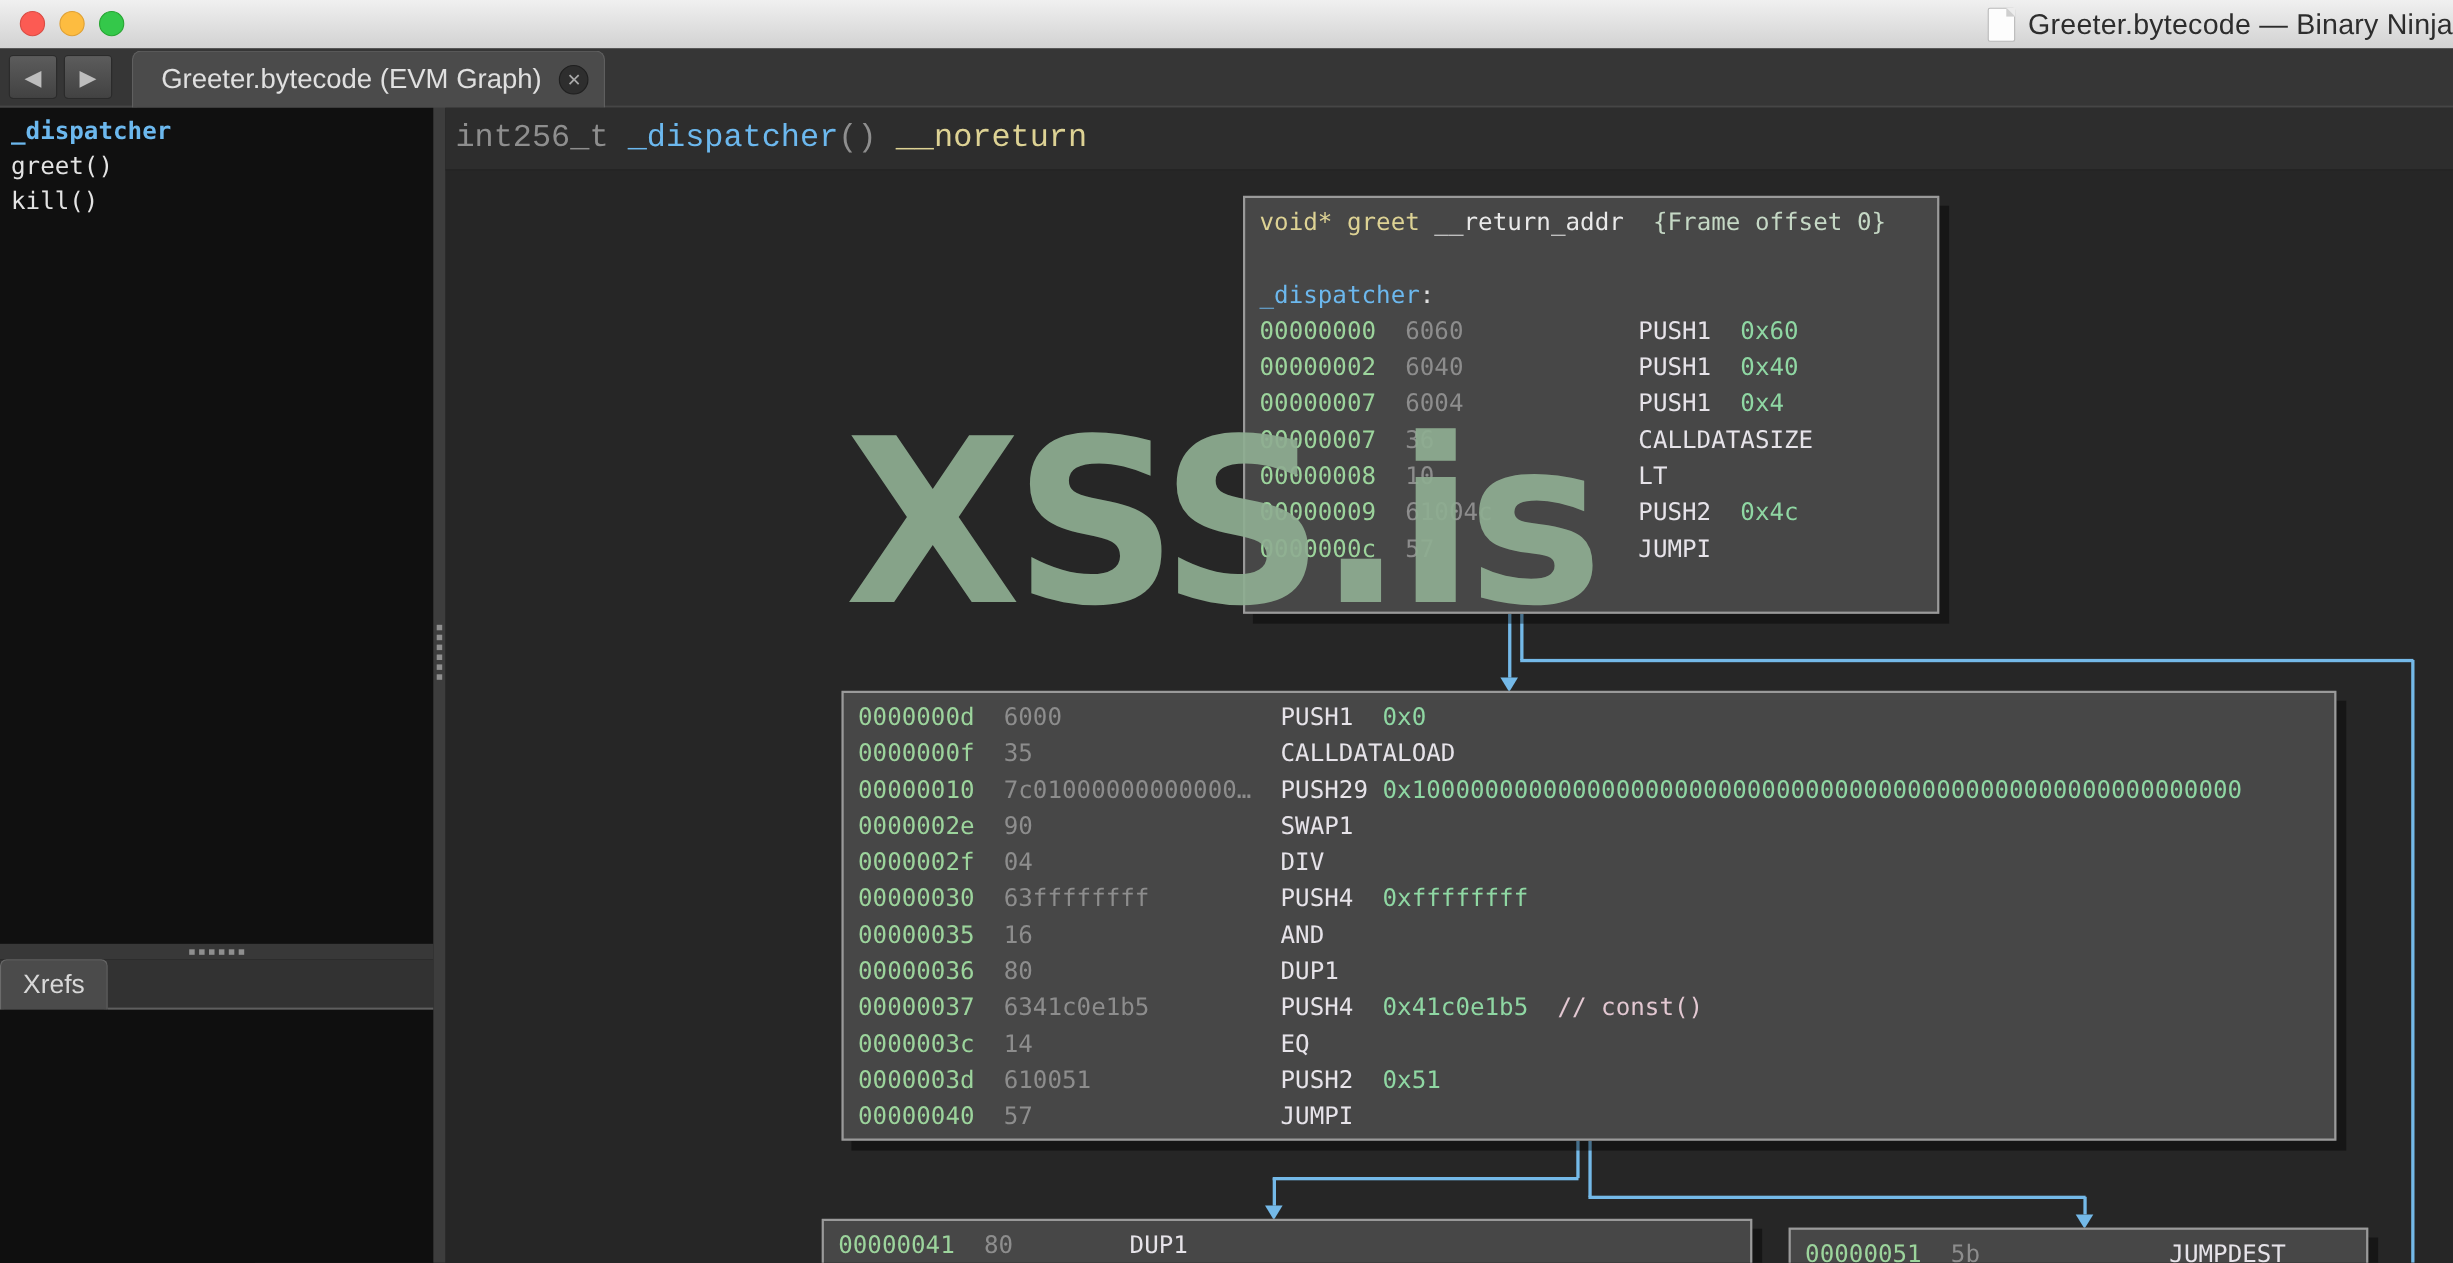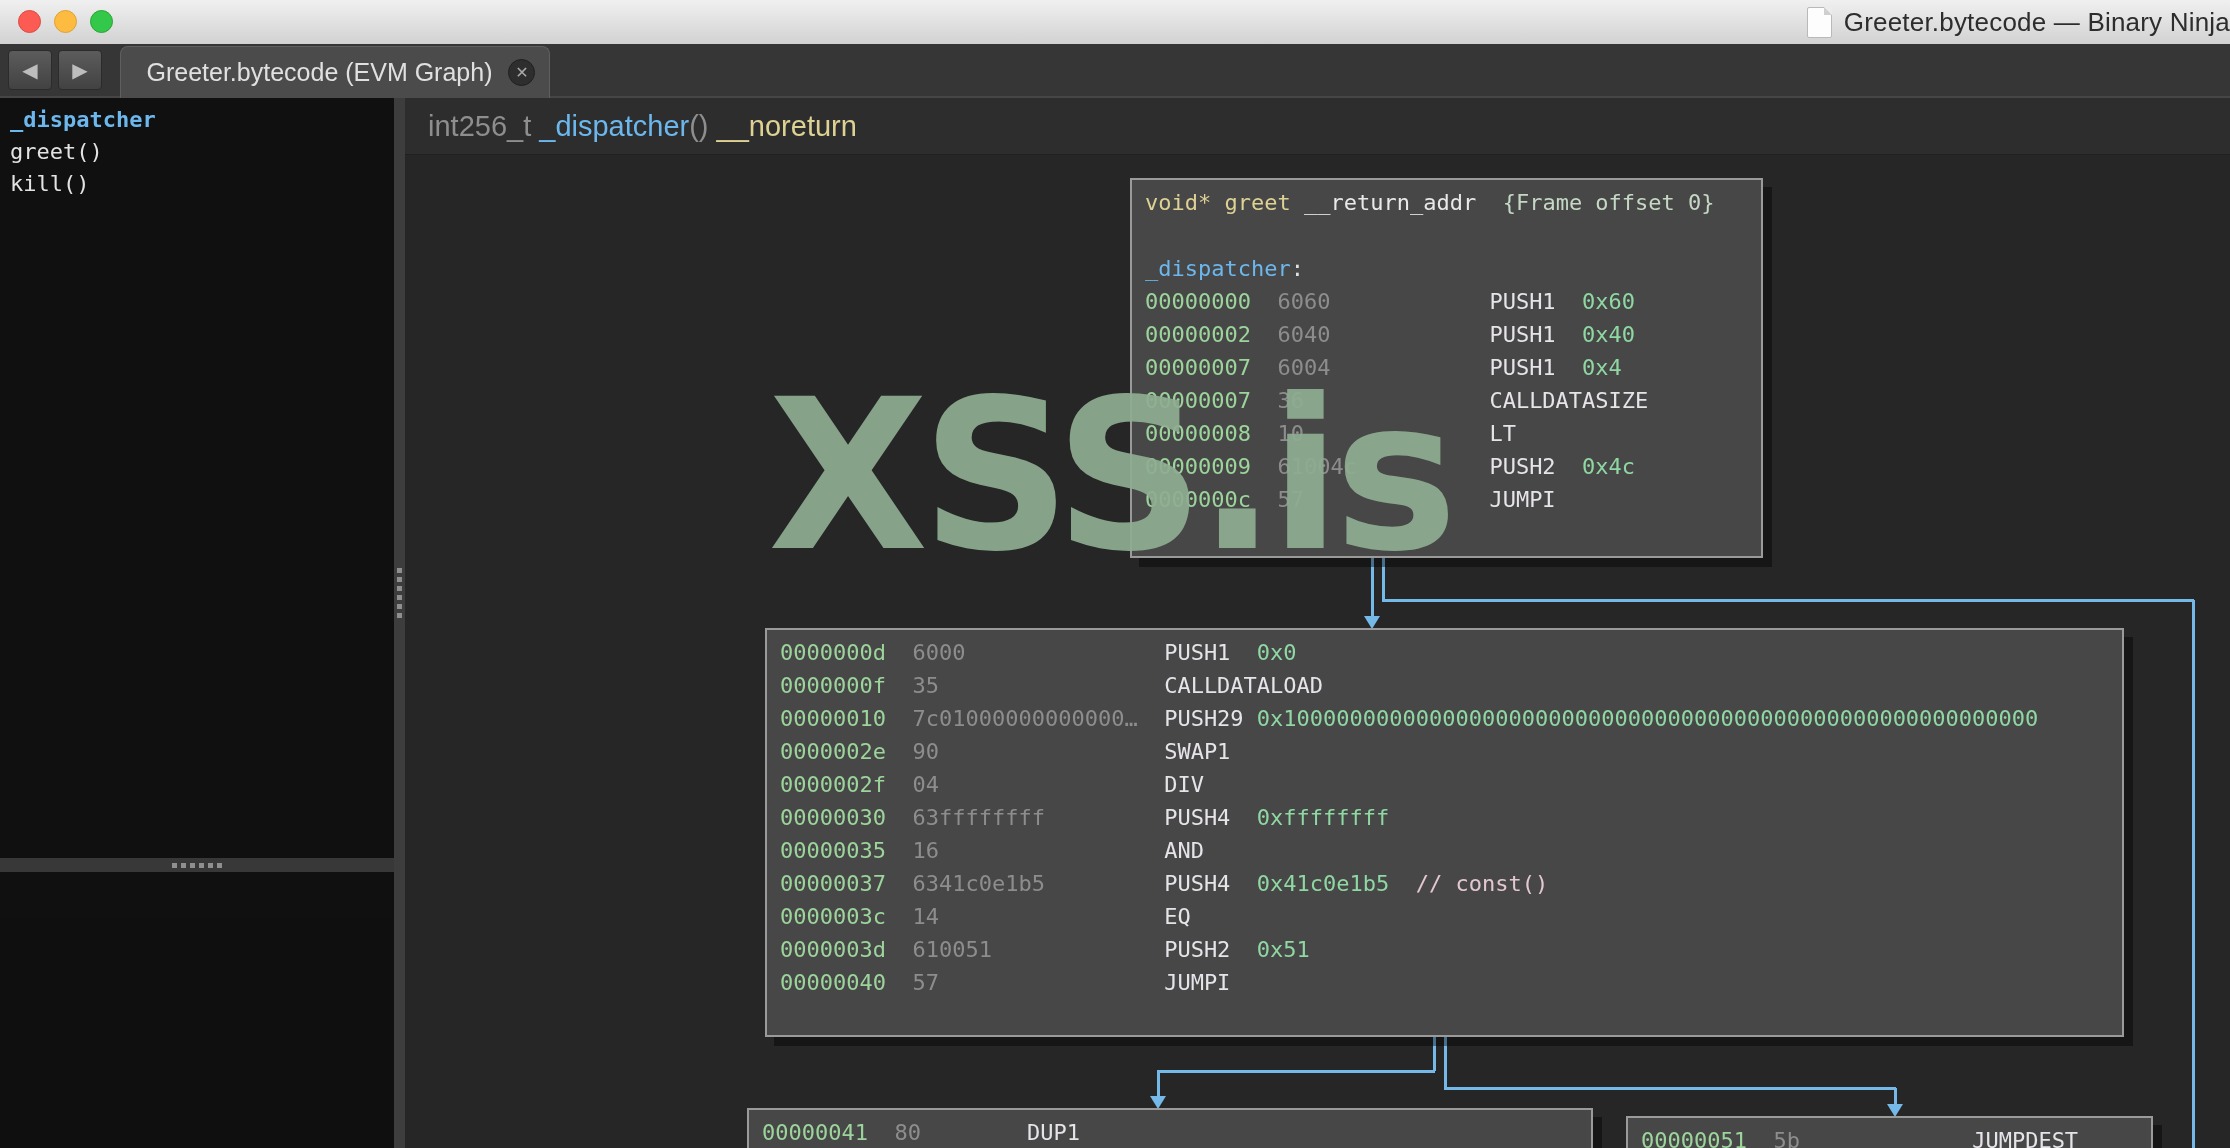--- a/index.html
+++ b/index.html
@@ -74,22 +74,22 @@
     position:absolute;left:394px;top:98px;width:11px;bottom:0;background:#3d3d3d;
     display:flex;align-items:center;justify-content:center;
   }
   .dots-v{display:flex;flex-direction:column;gap:4px;margin-top:-60px;}
   .dots-v i{width:5px;height:5px;background:#8f8f8f;display:block;}
   
   .content{position:absolute;left:405px;top:98px;right:0;bottom:0;background:var(--graph_bg);}
   .func-header{
     position:absolute;left:405px;top:98px;right:0;height:57px;background:var(--header_bg);
     border-bottom:1px solid #202020;box-sizing:border-box;
-    font-family:Liberation Sans, sans-serif;font-size:29px;line-height:56px;
-    padding-left:23px;white-space:pre;
+    font-family:Liberation Mono, monospace;font-size:29px;line-height:56px;
+    padding-left:9px;white-space:pre;
   }
   .graph-layer{position:absolute;left:0;top:0;width:2230px;height:1148px;pointer-events:none;}
   .block{
     position:absolute;background:var(--block_bg);
     border:2px solid var(--block_border);box-sizing:border-box;
     box-shadow:9px 9px 0 rgba(0,0,0,.40);
     font-family:"DejaVu Sans Mono",monospace;font-size:22px;line-height:33px;
     padding:6px 0 6px 13px;pointer-events:auto;z-index:2;
   }
   .line{white-space:pre;height:33px;}
@@ -152,20 +152,24 @@
     </div>
   <div class="h-splitter">
     <div class="dots-h">
         <i></i>
         <i></i>
         <i></i>
         <i></i>
         <i></i>
         <i></i>
       </div>
+  </div>
+  <div class="xrefs-row">
+    <div class="xrefs-tab">Xrefs</div>
+    <div class="rest-line"></div>
   </div>
   <div class="xrefs-panel"></div>
 </div>
 <div class="v-splitter">
   <div class="dots-v">
       <i></i>
       <i></i>
       <i></i>
       <i></i>
       <i></i>
@@ -190,20 +194,21 @@
       <div class="line"><span class="tk-addr">0000000c</span><span class="tk-pln">  </span><span class="tk-bytes">57              </span><span class="tk-mn">JUMPI</span></div>
     </div>
     <div class="block" style="left: 765px; top: 628px; width: 1359px; height: 409px;">
       <div class="line"><span class="tk-addr">0000000d</span><span class="tk-pln">  </span><span class="tk-bytes">6000               </span><span class="tk-mn">PUSH1  </span><span class="tk-op">0x0</span></div>
       <div class="line"><span class="tk-addr">0000000f</span><span class="tk-pln">  </span><span class="tk-bytes">35                 </span><span class="tk-mn">CALLDATALOAD</span></div>
       <div class="line"><span class="tk-addr">00000010</span><span class="tk-pln">  </span><span class="tk-bytes">7c01000000000000…  </span><span class="tk-mn">PUSH29 </span><span class="tk-op">0x100000000000000000000000000000000000000000000000000000000</span></div>
       <div class="line"><span class="tk-addr">0000002e</span><span class="tk-pln">  </span><span class="tk-bytes">90                 </span><span class="tk-mn">SWAP1</span></div>
       <div class="line"><span class="tk-addr">0000002f</span><span class="tk-pln">  </span><span class="tk-bytes">04                 </span><span class="tk-mn">DIV</span></div>
       <div class="line"><span class="tk-addr">00000030</span><span class="tk-pln">  </span><span class="tk-bytes">63ffffffff         </span><span class="tk-mn">PUSH4  </span><span class="tk-op">0xffffffff</span></div>
       <div class="line"><span class="tk-addr">00000035</span><span class="tk-pln">  </span><span class="tk-bytes">16                 </span><span class="tk-mn">AND</span></div>
+      <div class="line"><span class="tk-addr">00000036</span><span class="tk-pln">  </span><span class="tk-bytes">80                 </span><span class="tk-mn">DUP1</span></div>
       <div class="line"><span class="tk-addr">00000037</span><span class="tk-pln">  </span><span class="tk-bytes">6341c0e1b5         </span><span class="tk-mn">PUSH4  </span><span class="tk-op">0x41c0e1b5</span><span class="tk-pln">  </span><span class="tk-com">// const()</span></div>
       <div class="line"><span class="tk-addr">0000003c</span><span class="tk-pln">  </span><span class="tk-bytes">14                 </span><span class="tk-mn">EQ</span></div>
       <div class="line"><span class="tk-addr">0000003d</span><span class="tk-pln">  </span><span class="tk-bytes">610051             </span><span class="tk-mn">PUSH2  </span><span class="tk-op">0x51</span></div>
       <div class="line"><span class="tk-addr">00000040</span><span class="tk-pln">  </span><span class="tk-bytes">57                 </span><span class="tk-mn">JUMPI</span></div>
     </div>
     <div class="block" style="left: 747px; top: 1108px; width: 846px; height: 70px;">
       <div class="line"><span class="tk-addr">00000041</span><span class="tk-pln">  </span><span class="tk-bytes">80        </span><span class="tk-mn">DUP1</span></div>
     </div>
     <div class="block" style="left: 1626px; top: 1116px; width: 527px; height: 62px;">
       <div class="line"><span class="tk-addr">00000051</span><span class="tk-pln">  </span><span class="tk-bytes">5b             </span><span class="tk-mn">JUMPDEST</span></div>

